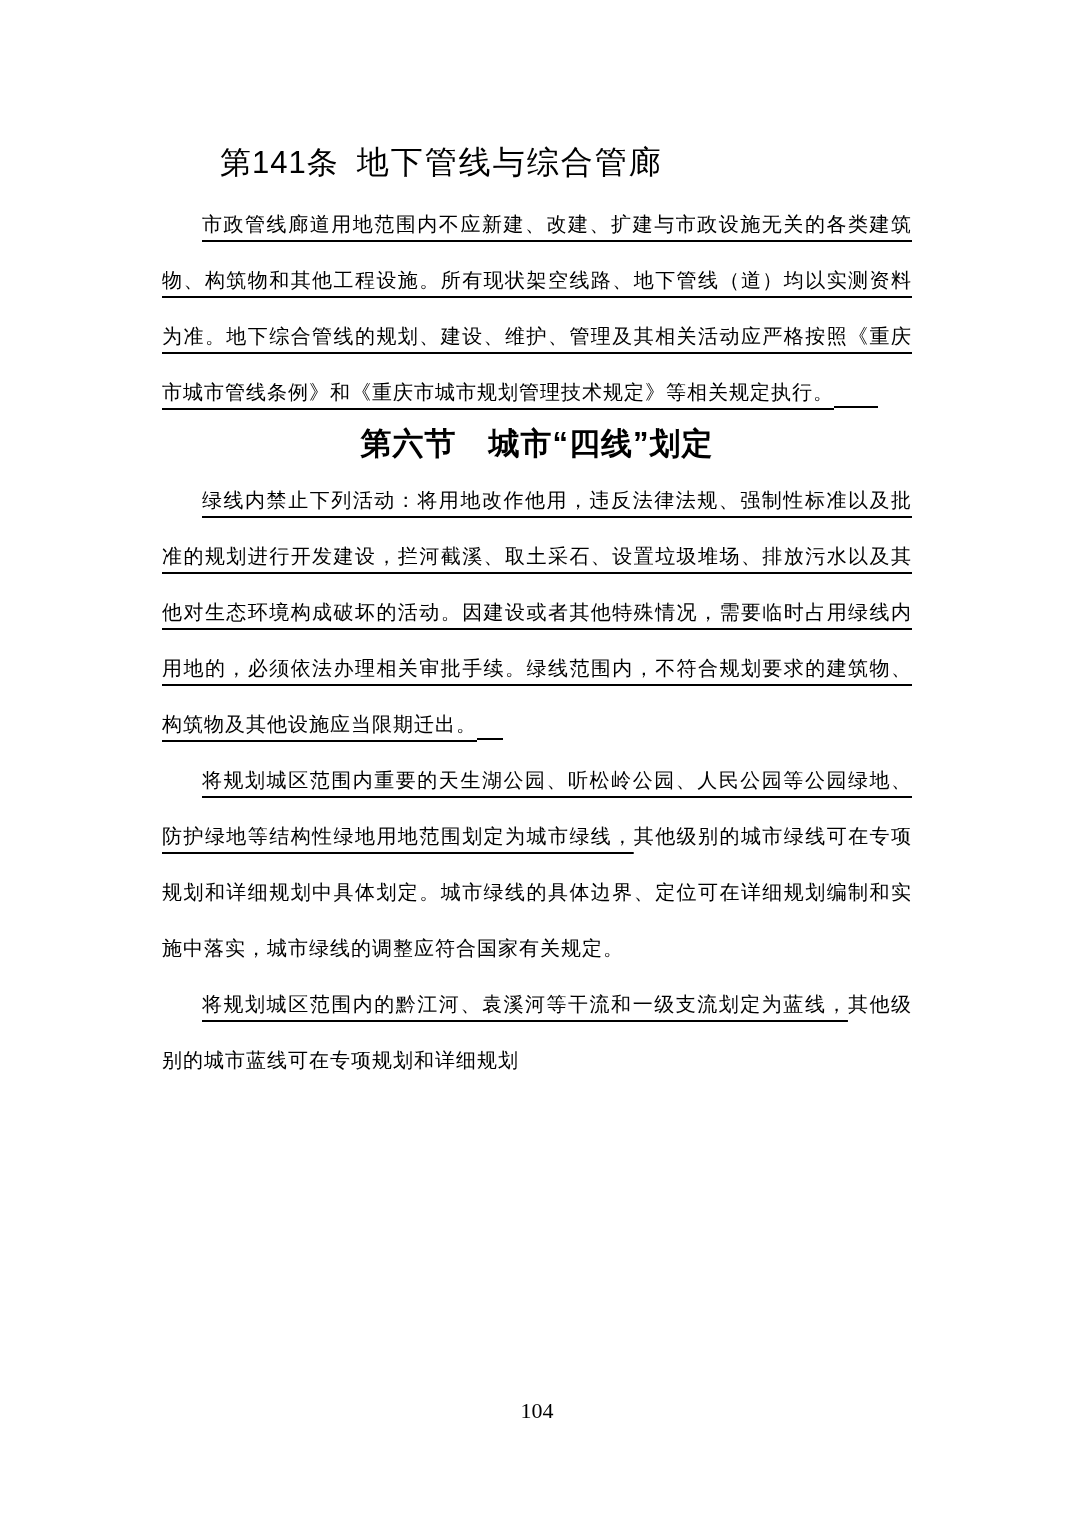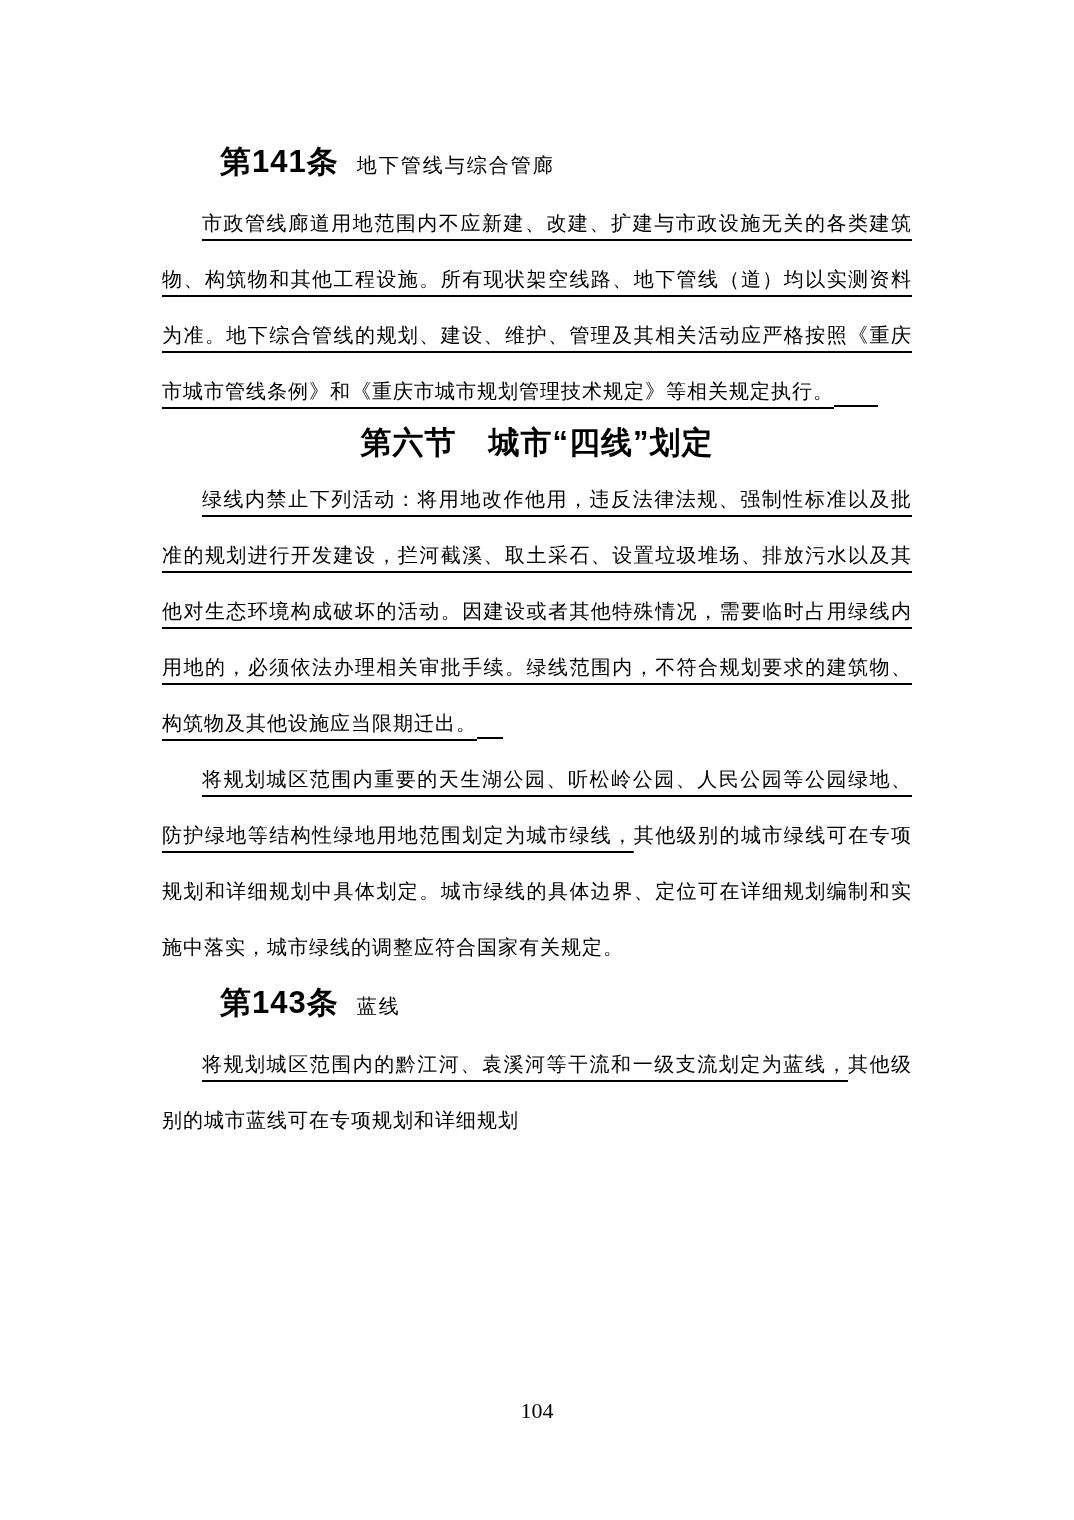--- a/index.html
+++ b/index.html
@@ -22,28 +22,28 @@
   }
   
   .article-heading {
     padding-left: 58px;
     line-height: 44px;
     margin-bottom: 6px;
     white-space: nowrap;
   }
   .article-label {
     font-family: "Liberation Sans", "DejaVu Sans", sans-serif;
-    font-weight: bold;
+    font-weight: normal;
     font-size: 31px;
     letter-spacing: 1px;
   }
   .article-title {
     font-family: "Liberation Serif", "DejaVu Serif", serif;
     font-weight: normal;
-    font-size: 20px;
+    font-size: 32px;
     margin-left: 18px;
     letter-spacing: 2px;
   }
   
   .body-text {
     font-size: 20px;
     line-height: 56px;
     text-align: justify;
     text-justify: inter-character;
     text-indent: 2em;
@@ -99,23 +99,20 @@
 
     <h2 class="section-heading">第六节　城市“四线”划定</h2>
 
     <p class="body-text">
       <span class="u">绿线内禁止下列活动：将用地改作他用，违反法律法规、强制性标准以及批准的规划进行开发建设，拦河截溪、取土采石、设置垃圾堆场、排放污水以及其他对生态环境构成破坏的活动。因建设或者其他特殊情况，需要临时占用绿线内用地的，必须依法办理相关审批手续。绿线范围内，不符合规划要求的建筑物、构筑物及其他设施应当限期迁出。</span><span class="u-tail short"></span>
     </p>
     <p class="body-text">
       <span class="u">将规划城区范围内重要的天生湖公园、听松岭公园、人民公园等公园绿地、防护绿地等结构性绿地用地范围划定为城市绿线，</span><span>其他级别的城市绿线可在专项规划和详细规划中具体划定。城市绿线的具体边界、定位可在详细规划编制和实施中落实，城市绿线的调整应符合国家有关规定。</span>
     </p>
 
-    <div class="article-heading h143">
-      <span class="article-label">第143条</span><span class="article-title">蓝线</span>
-    </div>
     <p class="body-text">
       <span class="u">将规划城区范围内的黔江河、袁溪河等干流和一级支流划定为蓝线，</span><span>其他级别的城市蓝线可在专项规划和详细规划</span>
     </p>
 
   </div>
 
   <div class="page-number">104</div>
 </div>
 
 </body></html>

